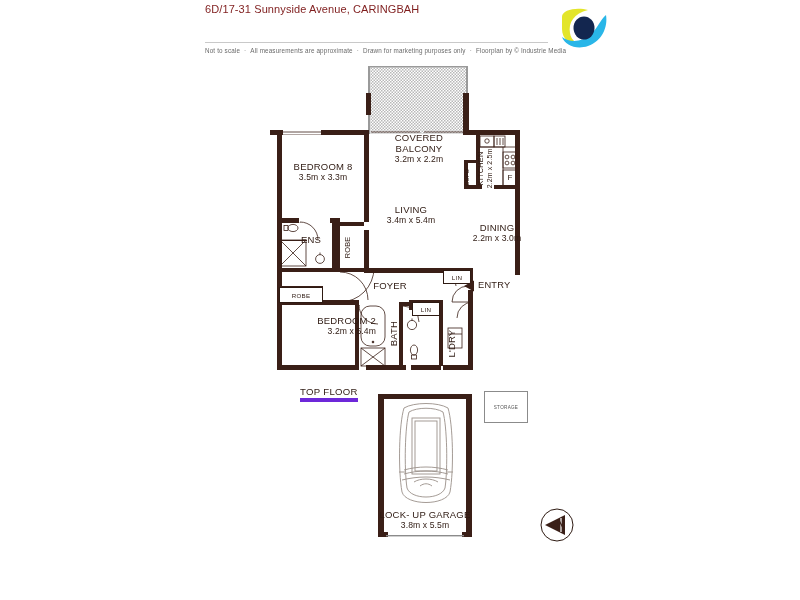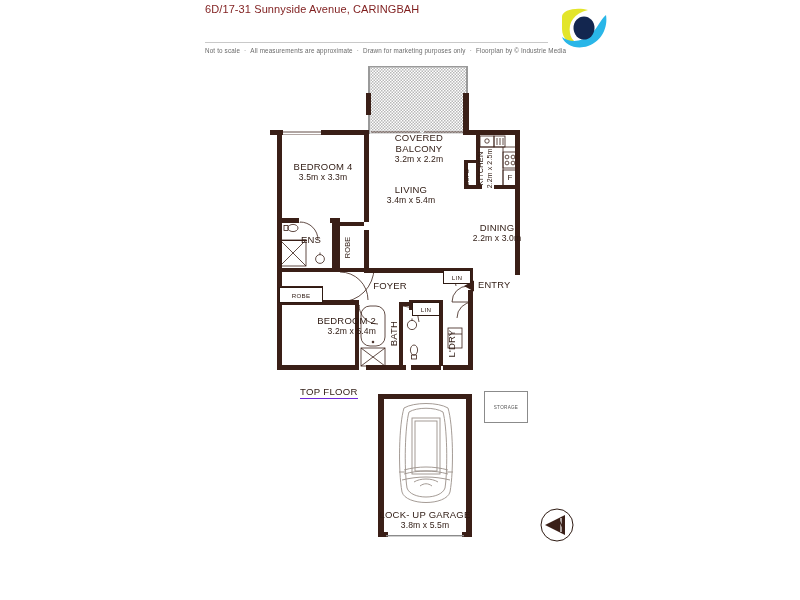--- a/index.html
+++ b/index.html
@@ -39,21 +39,21 @@
   .lbl.small .dm{font-size:7.0px;}
   .vert{transform-origin:center center;}
   .boxlbl{
     position:absolute;border:1px solid #2e1a12;background:#fff;
     font-size:6.2px;letter-spacing:.3px;text-align:center;color:#2e1a12;
     display:flex;align-items:center;justify-content:center;
   }
   #topfloor{
     position:absolute;left:300px;top:386px;font-size:9.6px;
     letter-spacing:.3px;color:#2e1a12;
-    border-bottom:1px solid #6d28d9;padding-bottom:1px;
+    border-bottom:4px solid #6d28d9;padding-bottom:1px;
   }
   #storagebox{
     position:absolute;left:484px;top:391px;width:42px;height:30px;
     border:1px solid #8b8b8b;background:#fff;
     display:flex;align-items:center;justify-content:center;
     font-size:4.6px;letter-spacing:.3px;color:#555;
   }
   #entrylabel{position:absolute;left:478px;top:280px;font-size:9.3px;letter-spacing:.2px;}
 </style>
 </head>
@@ -276,25 +276,25 @@
     </g>
   </svg>
 
   <div class="lbl" style="left:361px;top:86px;width:116px;margin-top:46px;">
     <span class="nm">COVERED</span>
     <span class="nm">BALCONY</span>
     <span class="dm">3.2m x 2.2m</span>
   </div>
 
   <div class="lbl" style="left:268px;top:161px;width:110px;">
-    <span class="nm">BEDROOM 4</span>
+    <span class="nm">BEDROOM 8</span>
     <span class="dm">3.5m x 3.3m</span>
   </div>
 
-  <div class="lbl" style="left:356px;top:184px;width:110px;">
+  <div class="lbl" style="left:356px;top:204px;width:110px;">
     <span class="nm">LIVING</span>
     <span class="dm">3.4m x 5.4m</span>
   </div>
 
   <div class="lbl" style="left:442px;top:222px;width:110px;">
     <span class="nm">DINING</span>
     <span class="dm">2.2m x 3.0m</span>
   </div>
 
   <div class="lbl small vert" style="left:455px;top:160px;width:60px;transform:rotate(-90deg);">

